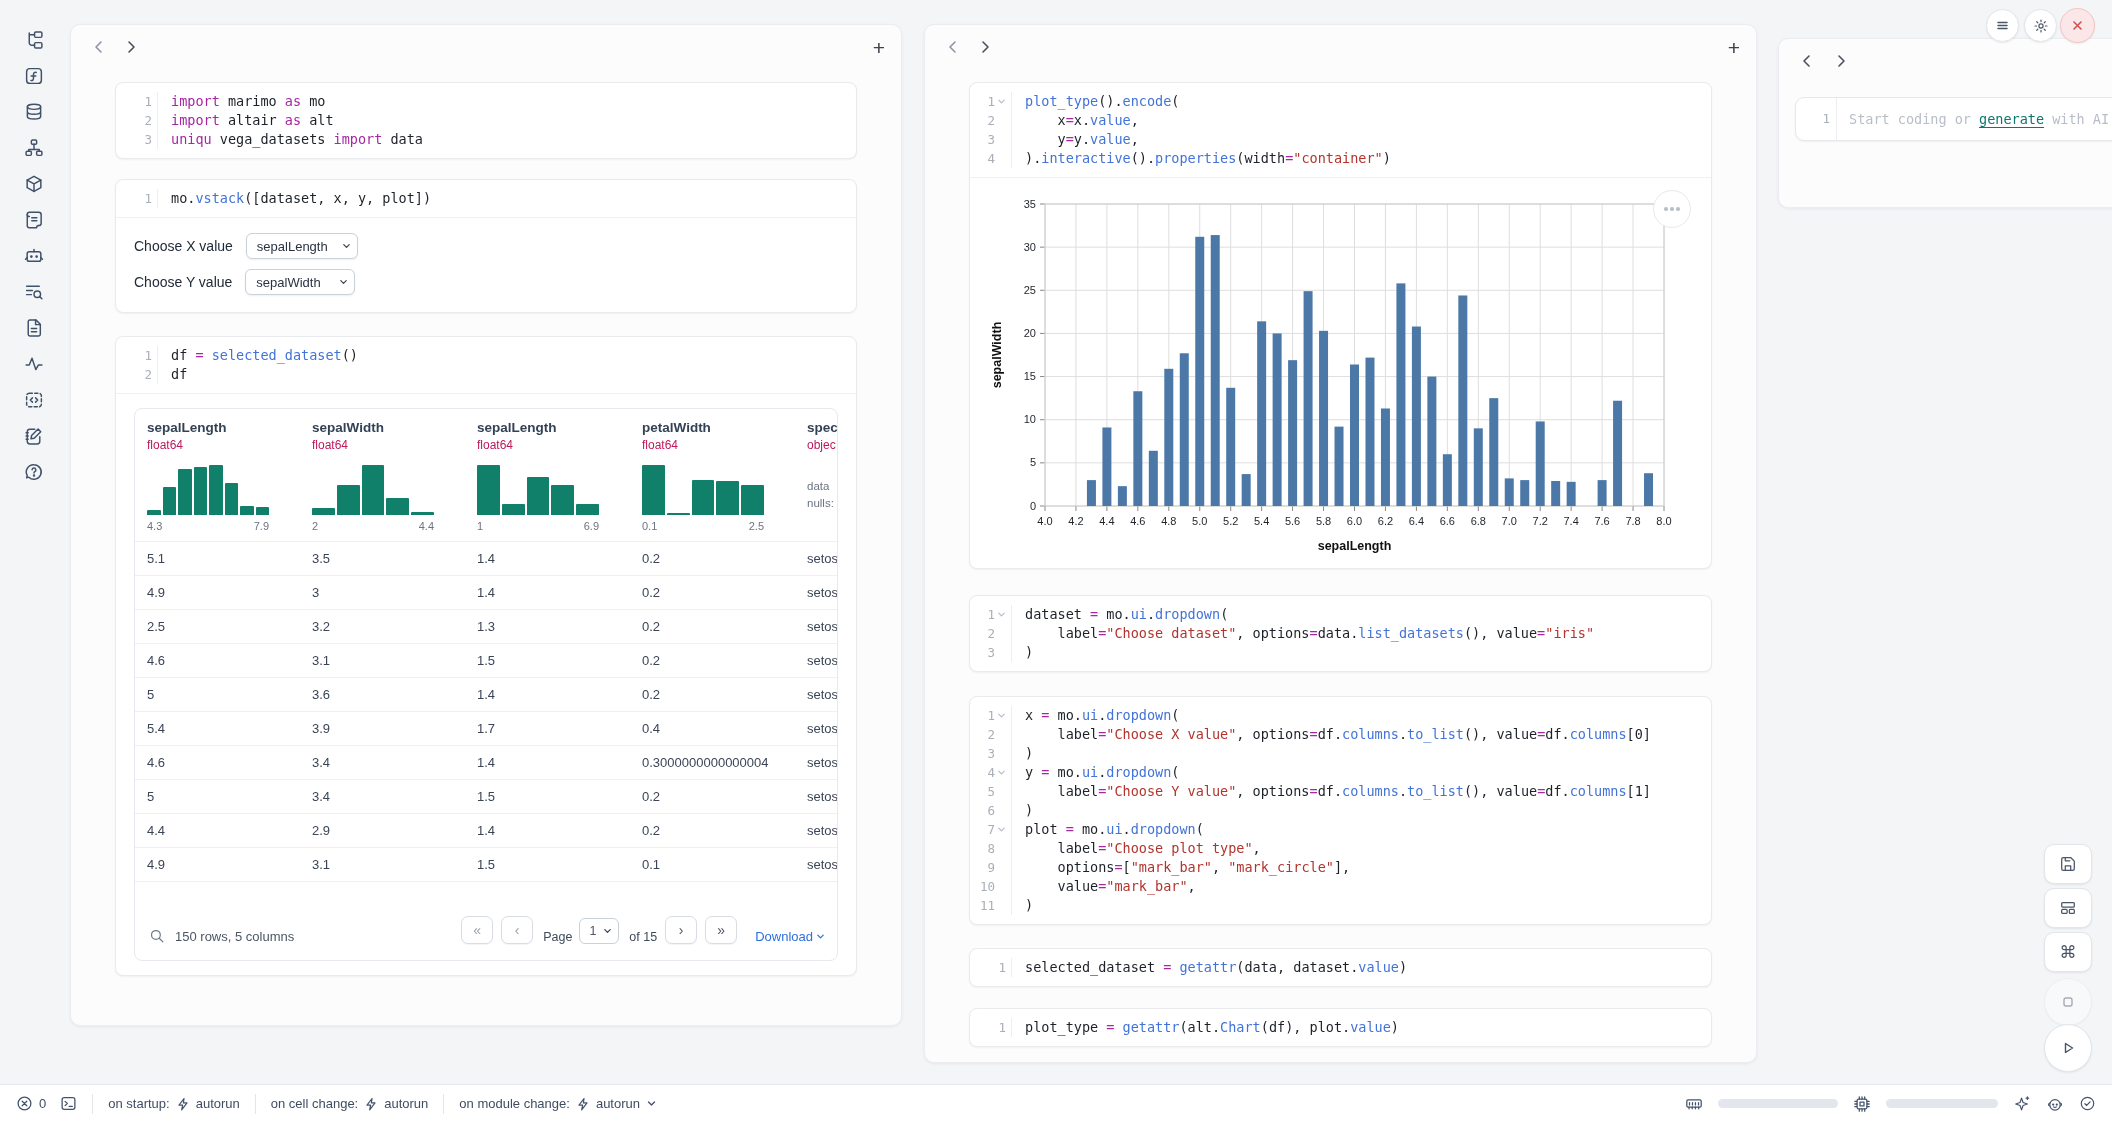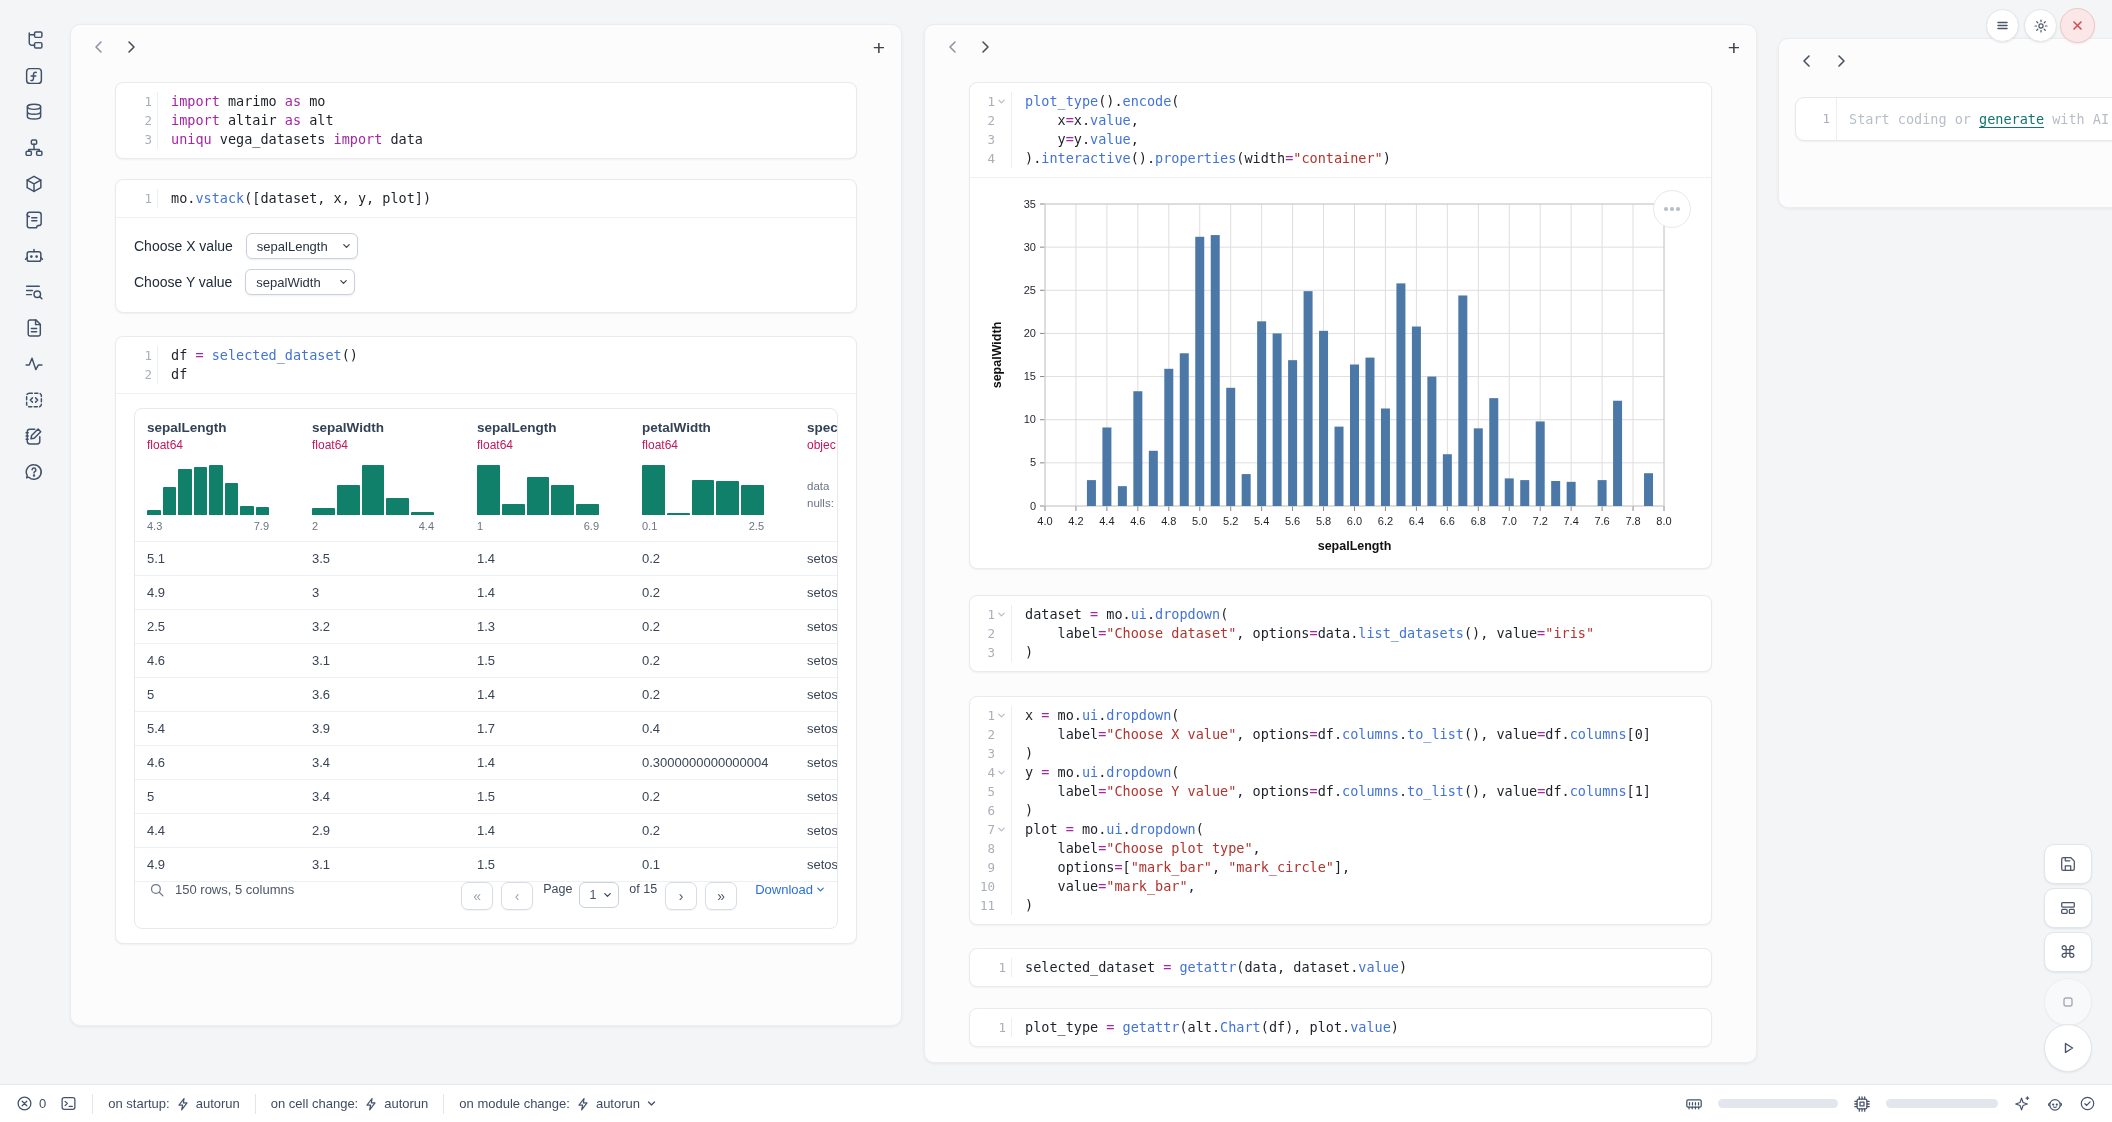--- a/index.html
+++ b/index.html
@@ -55,22 +55,22 @@
   .t-head{padding:11px 0 9px}
   .t-hcell{padding:0 12px;overflow:hidden}
   .t-name{font-size:13.5px;font-weight:700;color:#344256;white-space:nowrap}
   .t-dtype{font-size:12px;color:#be185d;margin-top:3px;white-space:nowrap}
   .hist{height:52px;display:flex;align-items:flex-end;gap:2px;margin-top:11px;width:122px}
   .hist i{flex:1;background:#10806a;display:block;border-radius:1px 1px 0 0}
   .hist-range{width:122px;display:flex;justify-content:space-between;font-size:11px;color:#6b7482;margin-top:5px}
   .t-meta{font-size:11.5px;color:#6b7482;margin-top:26px;line-height:17px;white-space:nowrap}
   .t-row{height:33px;border-top:1px solid #eef1f4;align-items:center;font-size:13px;color:#3b4556}
   .t-cell{padding:0 12px;white-space:nowrap;overflow:hidden}
-  .t-foot{border-top:1px solid #eef1f4;height:46px;display:flex;align-items:flex-start;
-          padding:0 12px;font-size:13px;color:#4c5666}
+  .t-foot{border-top:1px solid #eef1f4;height:46px;display:flex;align-items:flex-end;
+          padding:16px 12px;font-size:13px;color:#4c5666}
   .s-ic{display:inline-flex;margin:0 10px 0 2px;color:#707a88}
   .sp{flex:1}
   .pg-btn{width:30px;height:26px;border:1px solid #d8dde4;border-radius:7px;background:#fff;display:flex;
           align-items:center;justify-content:center;color:#4c5666;font-size:14px;cursor:pointer;
           box-shadow:0 1px 1px rgba(16,24,40,.05);margin-left:8px}
   .pg-mut{color:#9aa3ae}
   .pg-lbl{margin-left:10px;font-size:12.5px;color:#3f4a5a}
   .page-sel{position:relative;display:inline-flex;align-items:center;height:24px;border:1px solid #c9d1db;
             border-radius:6px;background:#fff;padding:0 22px 0 9px;margin-left:7px;font-size:12.5px;cursor:pointer}
   .dl{color:#2e6fe0;margin-left:18px;display:inline-flex;align-items:center;gap:3px;cursor:pointer}

